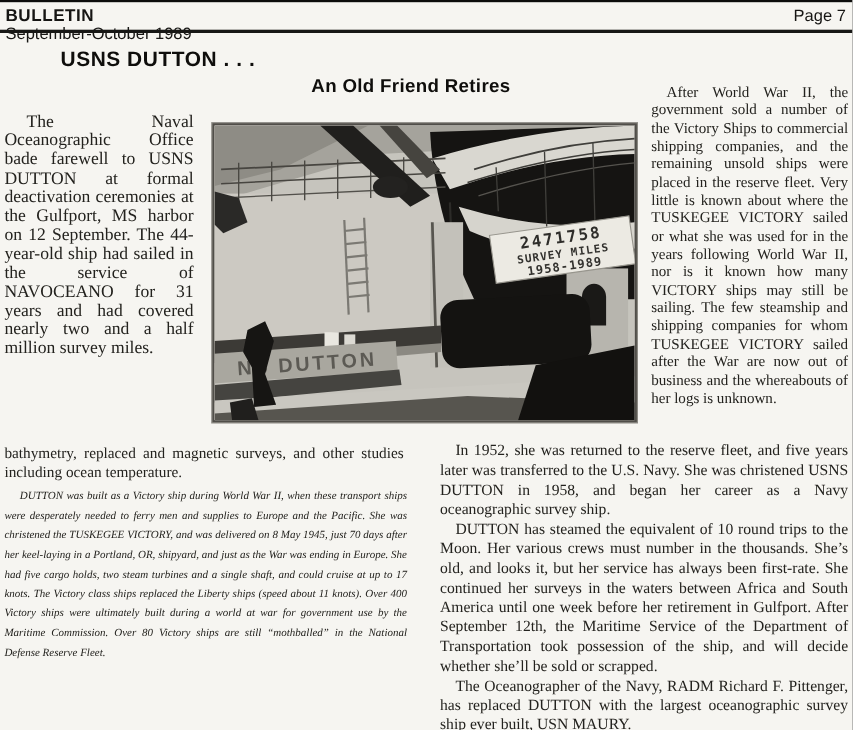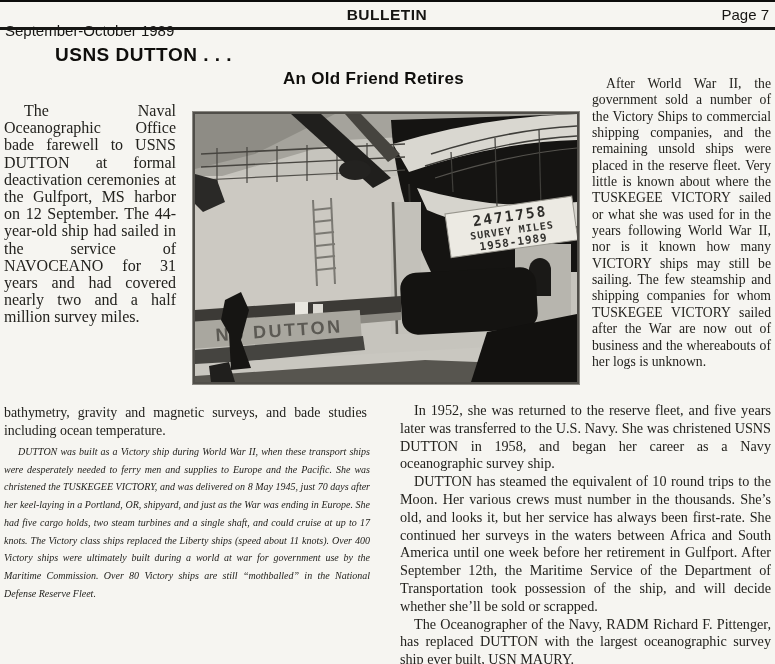--- a/index.html
+++ b/index.html
@@ -11,21 +11,21 @@
     font-family:"Liberation Serif", serif;
     color:#23221e;
     overflow:hidden;
   }
   .topline{position:absolute;top:0;left:0;right:0;height:2px;background:#0d0d0c;}
   .masthead{
     position:absolute;top:6px;left:5px;right:6px;height:20px;
     font-family:"Liberation Sans", sans-serif;font-size:15px;color:#161513;
   }
   .issue{position:absolute;left:0;top:16px;}
-  .masthead-title{position:absolute;left:0;right:0;text-align:center;font-weight:bold;letter-spacing:.5px;font-size:15.5px;}
+  .masthead-title{position:absolute;left:0;right:0;font-weight:bold;letter-spacing:.5px;font-size:15.5px;}
   .page-num{position:absolute;right:0;top:0;padding-left:23px;}
   .rule{position:absolute;top:27px;left:0;right:0;height:3px;background:#171715;}
   .title{
     position:absolute;left:55px;top:44px;margin:0;
     font-family:"Liberation Sans", sans-serif;font-weight:700;
     font-size:19px;letter-spacing:.5px;color:#0f0e0c;white-space:nowrap;
   }
   .subtitle{
     position:absolute;left:283px;top:69px;margin:0;
     font-family:"Liberation Sans", sans-serif;font-weight:700;
@@ -157,21 +157,21 @@
       <path d="M30,186 l16,-8 8,18 -8,30 10,28 -20,2 -2,-36 -8,-14 z" fill="#161513"></path>
       <path d="M14,252 l20,-4 6,20 -24,0 z" fill="#201f1d"></path>
     </svg>
   </figure>
 
   <div class="textblock col-right">
     <p class="indent">After World War II, the government sold a number of the Victory Ships to commercial shipping companies, and the remaining unsold ships were placed in the reserve fleet. Very little is known about where the TUSKEGEE VICTORY sailed or what she was used for in the years following World War II, nor is it known how many VICTORY ships may still be sailing. The few steamship and shipping companies for whom TUSKEGEE VICTORY sailed after the War are now out of business and the whereabouts of her logs is unknown.</p>
   </div>
 
   <div class="textblock left-wide">
-    <p>bathymetry, gravity and magnetic surveys, and bade studies including ocean temperature.</p>
+    <p>bathymetry, replaced and magnetic surveys, and other studies including ocean temperature.</p>
   </div>
 
   <div class="textblock bottom-left">
     <p class="indent">DUTTON was built as a Victory ship during World War II, when these transport ships were desperately needed to ferry men and supplies to Europe and the Pacific. She was christened the TUSKEGEE VICTORY, and was delivered on 8 May 1945, just 70 days after her keel-laying in a Portland, OR, shipyard, and just as the War was ending in Europe. She had five cargo holds, two steam turbines and a single shaft, and could cruise at up to 17 knots. The Victory class ships replaced the Liberty ships (speed about 11 knots). Over 400 Victory ships were ultimately built during a world at war for government use by the Maritime Commission. Over 80 Victory ships are still “mothballed” in the National Defense Reserve Fleet.</p>
   </div>
 
   <div class="textblock bottom-right">
     <p class="indent">In 1952, she was returned to the reserve fleet, and five years later was transferred to the U.S. Navy. She was christened USNS DUTTON in 1958, and began her career as a Navy oceanographic survey ship.</p>
     <p class="indent">DUTTON has steamed the equivalent of 10 round trips to the Moon. Her various crews must number in the thousands. She’s old, and looks it, but her service has always been first-rate. She continued her surveys in the waters between Africa and South America until one week before her retirement in Gulfport. After September 12th, the Maritime Service of the Department of Transportation took possession of the ship, and will decide whether she’ll be sold or scrapped.</p>
     <p class="indent">The Oceanographer of the Navy, RADM Richard F. Pittenger, has replaced DUTTON with the largest oceanographic survey ship ever built, USN MAURY.</p>

